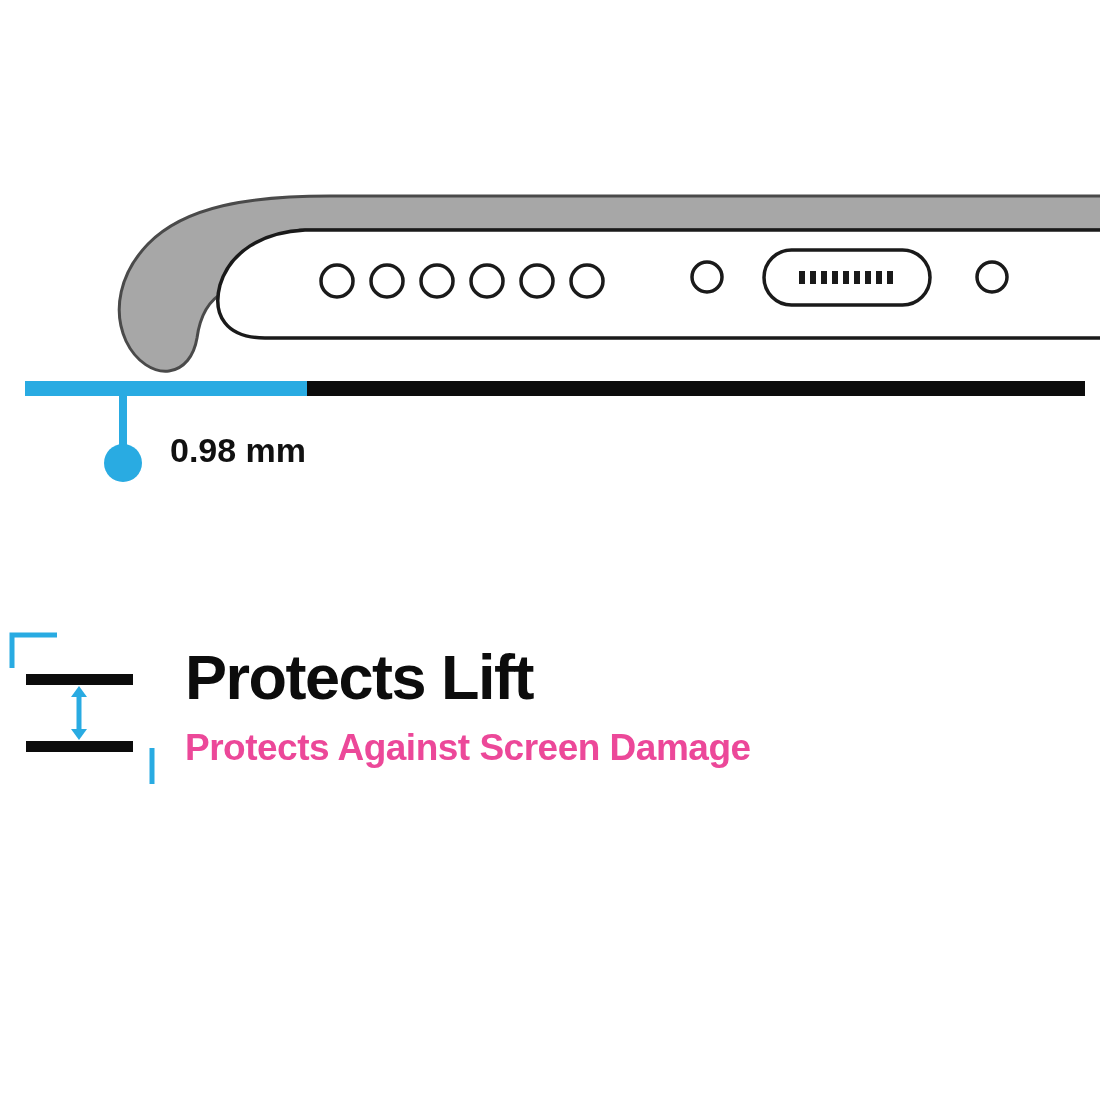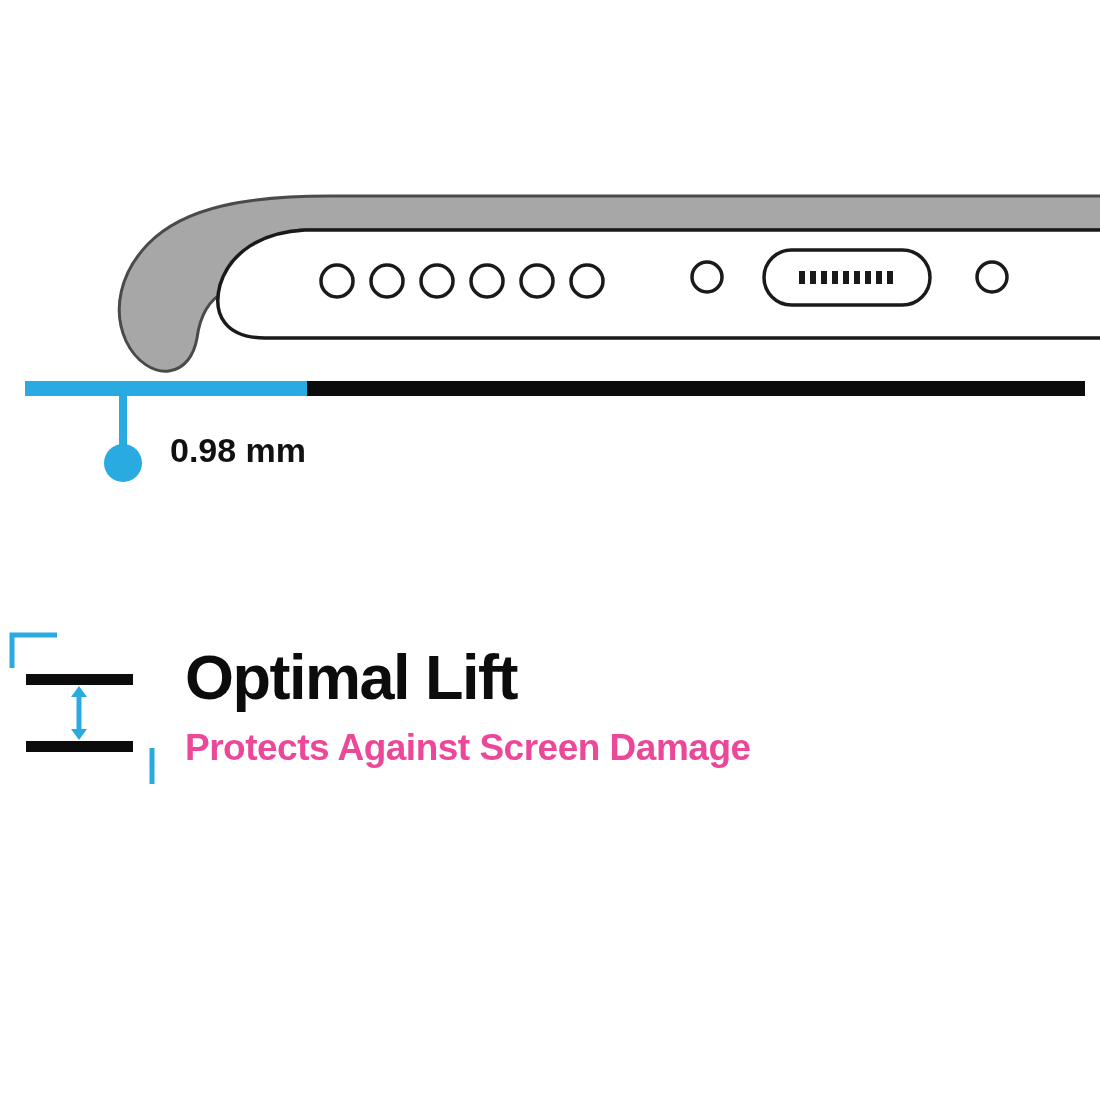--- a/index.html
+++ b/index.html
@@ -129,17 +129,17 @@
 
     <rect x="26" y="54" width="107" height="11" fill="#0c0c0c"></rect>
     <rect x="26" y="121" width="107" height="11" fill="#0c0c0c"></rect>
 
     <line x1="79" y1="74" x2="79" y2="112" stroke-width="5" stroke="#29abe2"></line>
     <polygon points="79,66 71,77 87,77" fill="#29abe2"></polygon>
     <polygon points="79,120 71,109 87,109" fill="#29abe2"></polygon>
   </svg>
 
   <div class="feature-block">
-    <h1 class="feature-title">Optimal Lift</h1>
+    <h1 class="feature-title">Protects Lift</h1>
     <p class="feature-subtitle">Protects Against Screen Damage</p>
   </div>
 
 </div>
 
 </body></html>

